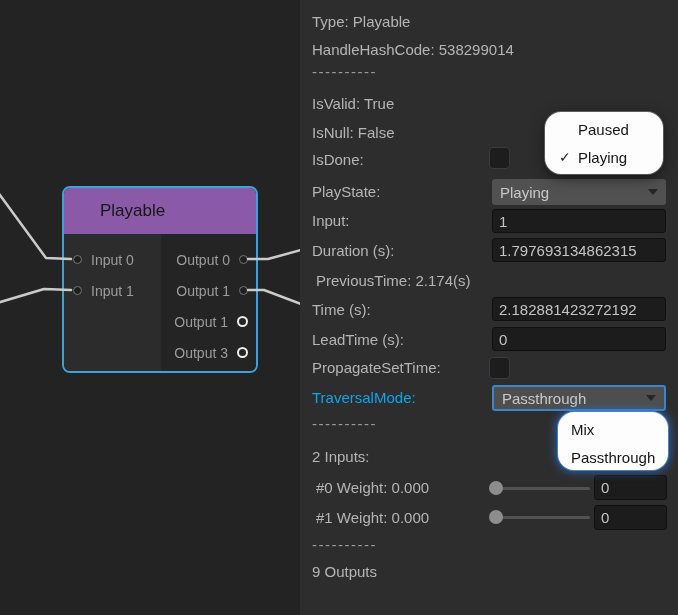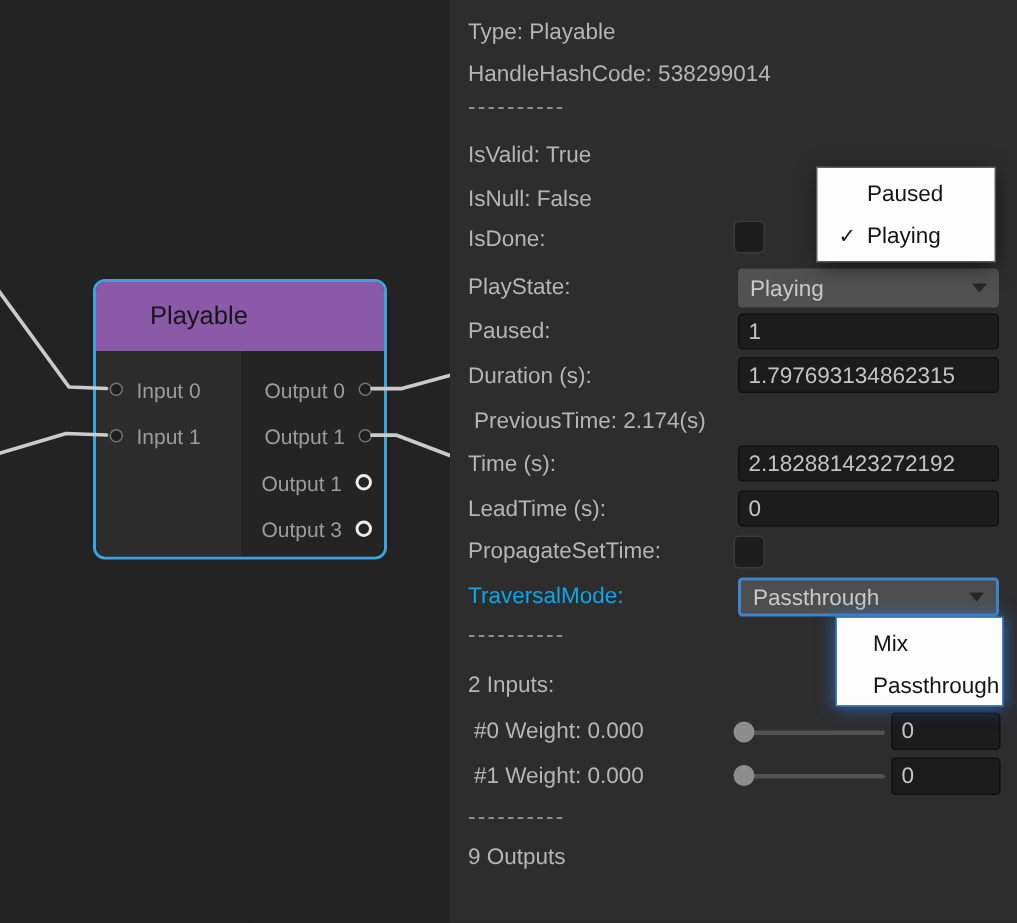--- a/index.html
+++ b/index.html
@@ -74,34 +74,34 @@
     background:#525252; border-radius:2px;
   }
   .slider .handle {
     position:absolute; left:3px; top:1px; width:14px; height:14px;
     border-radius:50%; background:#8d8d8d;
   }
   .weight-field { left:294px; width:73px; height:25px; }
 
   
   .popup {
-    position:absolute; z-index:10; background:#fdfdfd; border-radius:0;
+    position:absolute; z-index:10; background:#fdfdfd; border-radius:16px;
     font-size:15px; color:#141414; padding:3px 0;
   }
   .popup-playstate {
     left:545px; top:112px; width:118px; height:62px;
     box-shadow:0 0 0 1px rgba(255,255,255,0.25), 0 4px 14px rgba(0,0,0,0.55);
   }
   .popup-traversal {
     left:558px; top:412px; width:110px; height:58px;
     box-shadow:0 0 0 1px rgba(70,140,220,0.85), 0 0 10px 2px rgba(45,115,205,0.75);
   }
   .popup-item { height:28px; display:flex; align-items:center; }
   .popup-playstate .check-col { width:33px; padding-left:14px; flex:0 0 auto; color:#1a1a1a; font-size:14px; }
-  .popup-traversal .popup-item { padding-left:24px; }
+  .popup-traversal .popup-item { padding-left:13px; }
 </style>
 </head>
 <body>
 
 <div class="graph">
 
   <div class="node">
     <div class="node-header">
       <span>Playable</span>
     </div>
@@ -157,21 +157,21 @@
 
   <div class="row" style="top:151px">IsDone:</div>
   <div class="checkbox" style="top:147px"></div>
 
   <div class="row" style="top:183px">PlayState:</div>
   <div class="dropdown" style="top:179px">
     <span>Playing</span>
     <span class="dd-arrow"></span>
   </div>
 
-  <div class="row" style="top:212px">Paused:</div>
+  <div class="row" style="top:212px">Input:</div>
   <input class="field" style="top: 209px;" value="1">
 
   <div class="row" style="top:242px">Duration (s):</div>
   <input class="field" style="top: 238px;" value="1.797693134862315">
 
   <div class="row indent" style="top:272px">PreviousTime: 2.174(s)</div>
 
   <div class="row" style="top:301px">Time (s):</div>
   <input class="field" style="top: 297px;" value="2.182881423272192">
 

